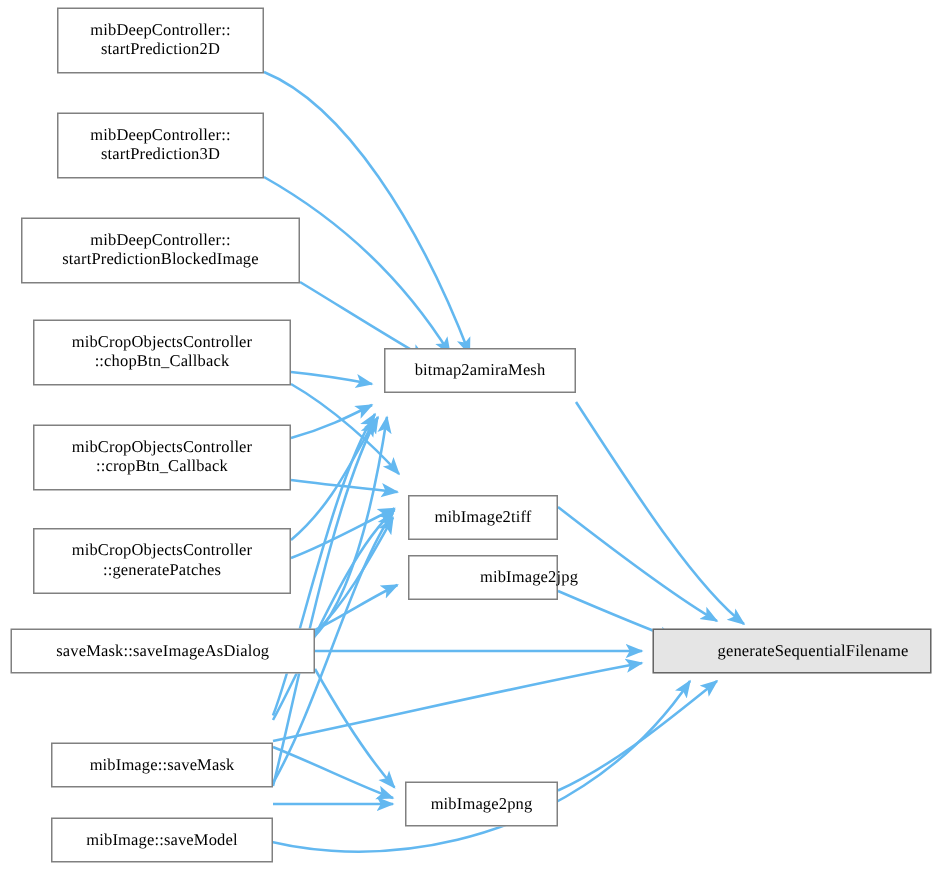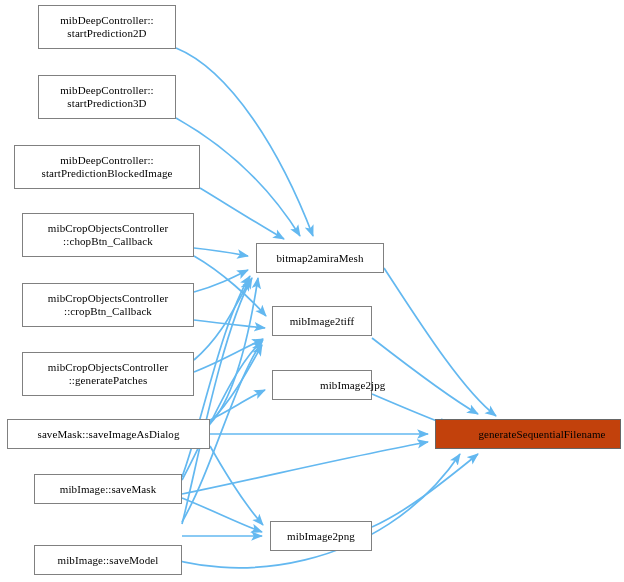--- a/index.html
+++ b/index.html
@@ -33,21 +33,21 @@
     justify-content: center;
     text-align: center;
     font-size: 11px;
     line-height: 13px;
     color: #000000;
     letter-spacing: 0.1px;
     white-space: pre-line;
     z-index: 5;
   }
   .node.highlight {
-    background: #c2410c;
+    background: #e5e5e5;
     border: 1px solid #666666;
     padding-left: 28px;
   }
   .node-label {
     display: block;
     width: 100%;
     padding: 0 3px;
     box-sizing: border-box;
   }
 </style>
@@ -97,21 +97,21 @@
 startPrediction3D</span></div>
       <div class="node" style="left: 14px; top: 145px; width: 186px; height: 44px;"><span class="node-label">mibDeepController::
 startPredictionBlockedImage</span></div>
       <div class="node" style="left: 22px; top: 213px; width: 172px; height: 44px;"><span class="node-label">mibCropObjectsController
 ::chopBtn_Callback</span></div>
       <div class="node" style="left: 22px; top: 283px; width: 172px; height: 44px;"><span class="node-label">mibCropObjectsController
 ::cropBtn_Callback</span></div>
       <div class="node" style="left: 22px; top: 352px; width: 172px; height: 44px;"><span class="node-label">mibCropObjectsController
 ::generatePatches</span></div>
       <div class="node" style="left: 7px; top: 419px; width: 203px; height: 30px;"><span class="node-label">saveMask::saveImageAsDialog</span></div>
-      <div class="node" style="left: 34px; top: 474px; width: 148px; height: 30px;"><span class="node-label">mibImage::saveMask</span></div>
+      <div class="node" style="left: 34px; top: 495px; width: 148px; height: 30px;"><span class="node-label">mibImage::saveMask</span></div>
       <div class="node" style="left: 34px; top: 521px; width: 148px; height: 30px; margin-top: 24px;"><span class="node-label">mibImage::saveModel</span></div>
-      <div class="node" style="left: 256px; top: 243px; width: 128px; height: 30px;"><span class="node-label">bitmap2amiraMesh</span></div>
-      <div class="node" style="left: 272px; top: 306px; width: 100px; height: 30px;"><span class="node-label">mibImage2tiff</span></div>
+      <div class="node" style="left: 256px; top: 232px; width: 128px; height: 30px;"><span class="node-label">bitmap2amiraMesh</span></div>
+      <div class="node" style="left: 272px; top: 330px; width: 100px; height: 30px;"><span class="node-label">mibImage2tiff</span></div>
       <div class="node" style="left: 272px; top: 370px; width: 100px; height: 30px; padding-left: 44px;"><span class="node-label">mibImage2jpg</span></div>
       <div class="node" style="left: 270px; top: 521px; width: 102px; height: 30px; align-items: center;"><span class="node-label">mibImage2png</span></div>
       <div class="node highlight" style="left: 435px; top: 419px; width: 186px; height: 30px;"><span class="node-label">generateSequentialFilename</span></div>
     </div>
 </div>
 
 </body></html>

